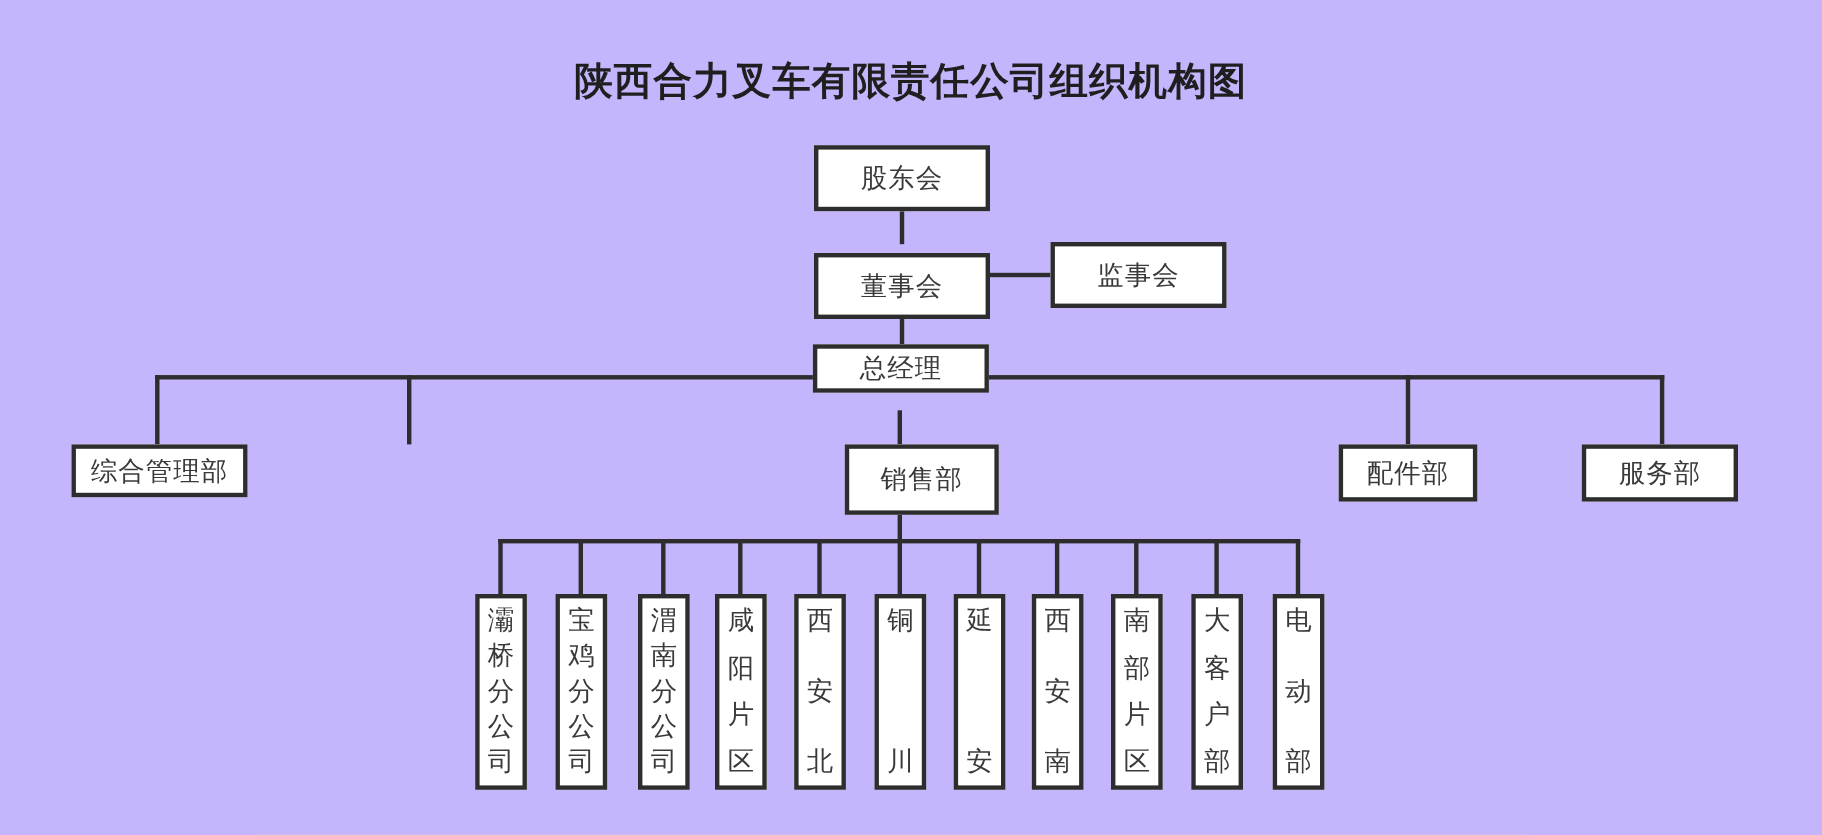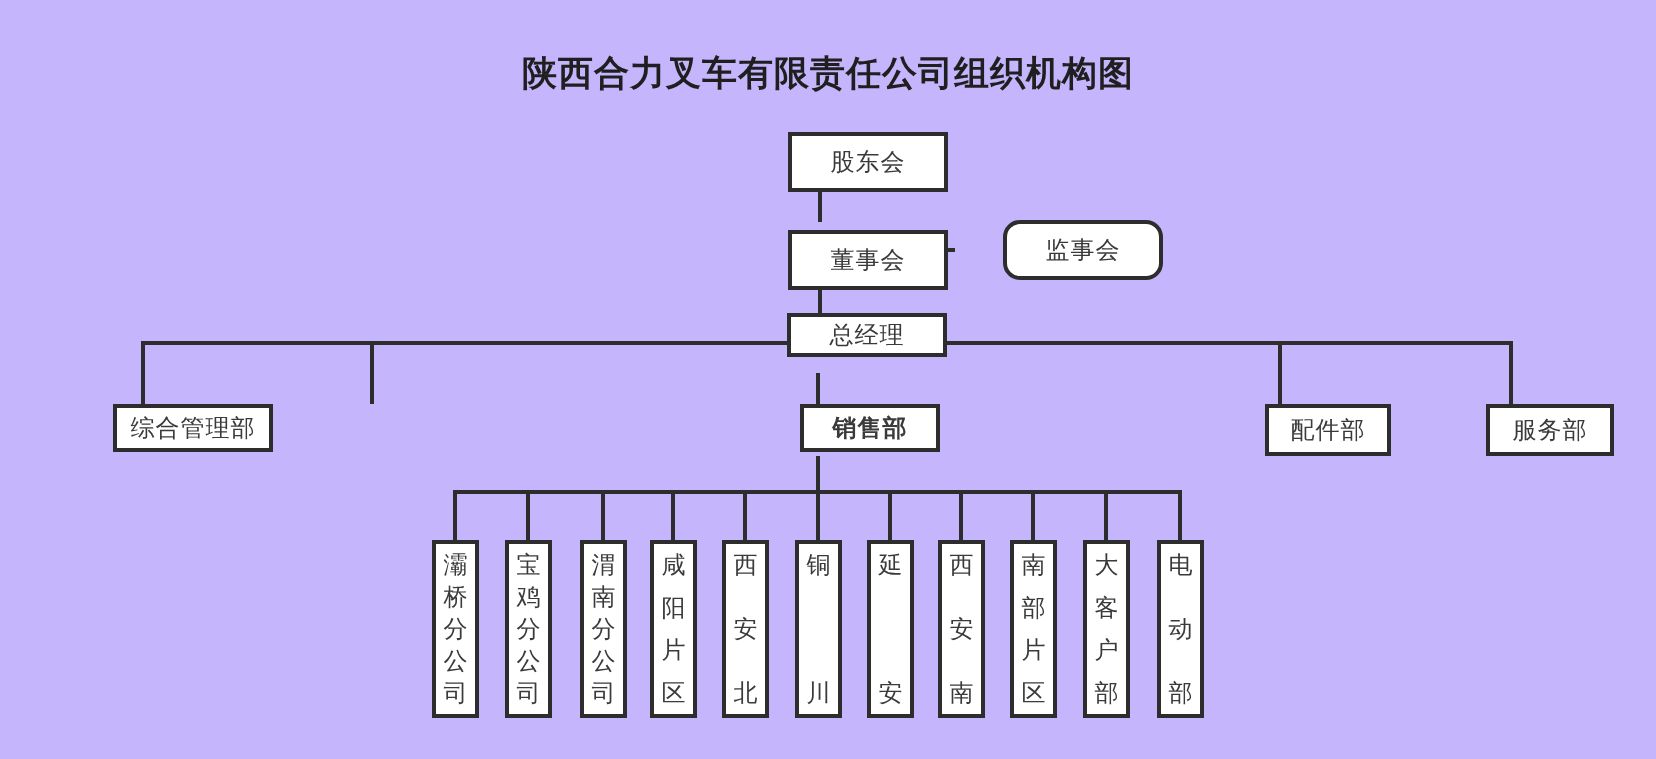--- a/index.html
+++ b/index.html
@@ -32,21 +32,20 @@
     box-sizing: border-box;
     background: #ffffff;
     border: 4px solid #2d2d2d;
     display: flex;
     align-items: center;
     justify-content: center;
     font-size: 24px;
     letter-spacing: 1px;
     color: #3a3a3a;
     white-space: nowrap;
-    margin-left: 48px;
   }
   .vnode {
     position: absolute;
     box-sizing: border-box;
     background: #ffffff;
     border: 4px solid #2d2d2d;
     width: 47px;
     top: 540px;
     height: 178px;
     display: flex;
@@ -55,27 +54,27 @@
     align-items: center;
     padding: 8px 0;
     font-size: 24px;
     color: #3a3a3a;
   }
   .vnode span { display: block; line-height: 26px; }
 
   
   #n-shareholders { left: 740px; top: 132px; width: 160px; height: 60px; }
   #n-board        { left: 740px; top: 230px; width: 160px; height: 60px; }
-  #n-supervisory  { left: 955px; top: 220px; width: 160px; height: 60px; border-radius: 17px; }
+  #n-supervisory  { left: 955px; top: 220px; width: 160px; height: 60px; }
   #n-gm           { left: 739px; top: 313px; width: 160px; height: 44px; }
   #n-admin        { left: 65px;   top: 404px; width: 160px; height: 48px; }
   #n-finance      { left: 300px;  top: 404px; width: 143px; height: 52px; }
-  #n-sales        { left: 752px;  top: 404px; width: 140px; height: 48px; font-weight: bold; }
+  #n-sales        { left: 768px;  top: 404px; width: 140px; height: 64px; }
   #n-parts        { left: 1217px; top: 404px; width: 126px; height: 52px; }
-  #n-service      { left: 1438px; top: 404px; width: 128px; height: 52px; text-align: center; }
+  #n-service      { left: 1438px; top: 404px; width: 142px; height: 52px; text-align: center; }
 
   
   #u0  { left: 432px; }
   #u1  { left: 505px; }
   #u2  { left: 580px; }
   #u3  { left: 650px; }
   #u4  { left: 722px; }
   #u5  { left: 795px; }
   #u6  { left: 867px; }
   #u7  { left: 938px; }

